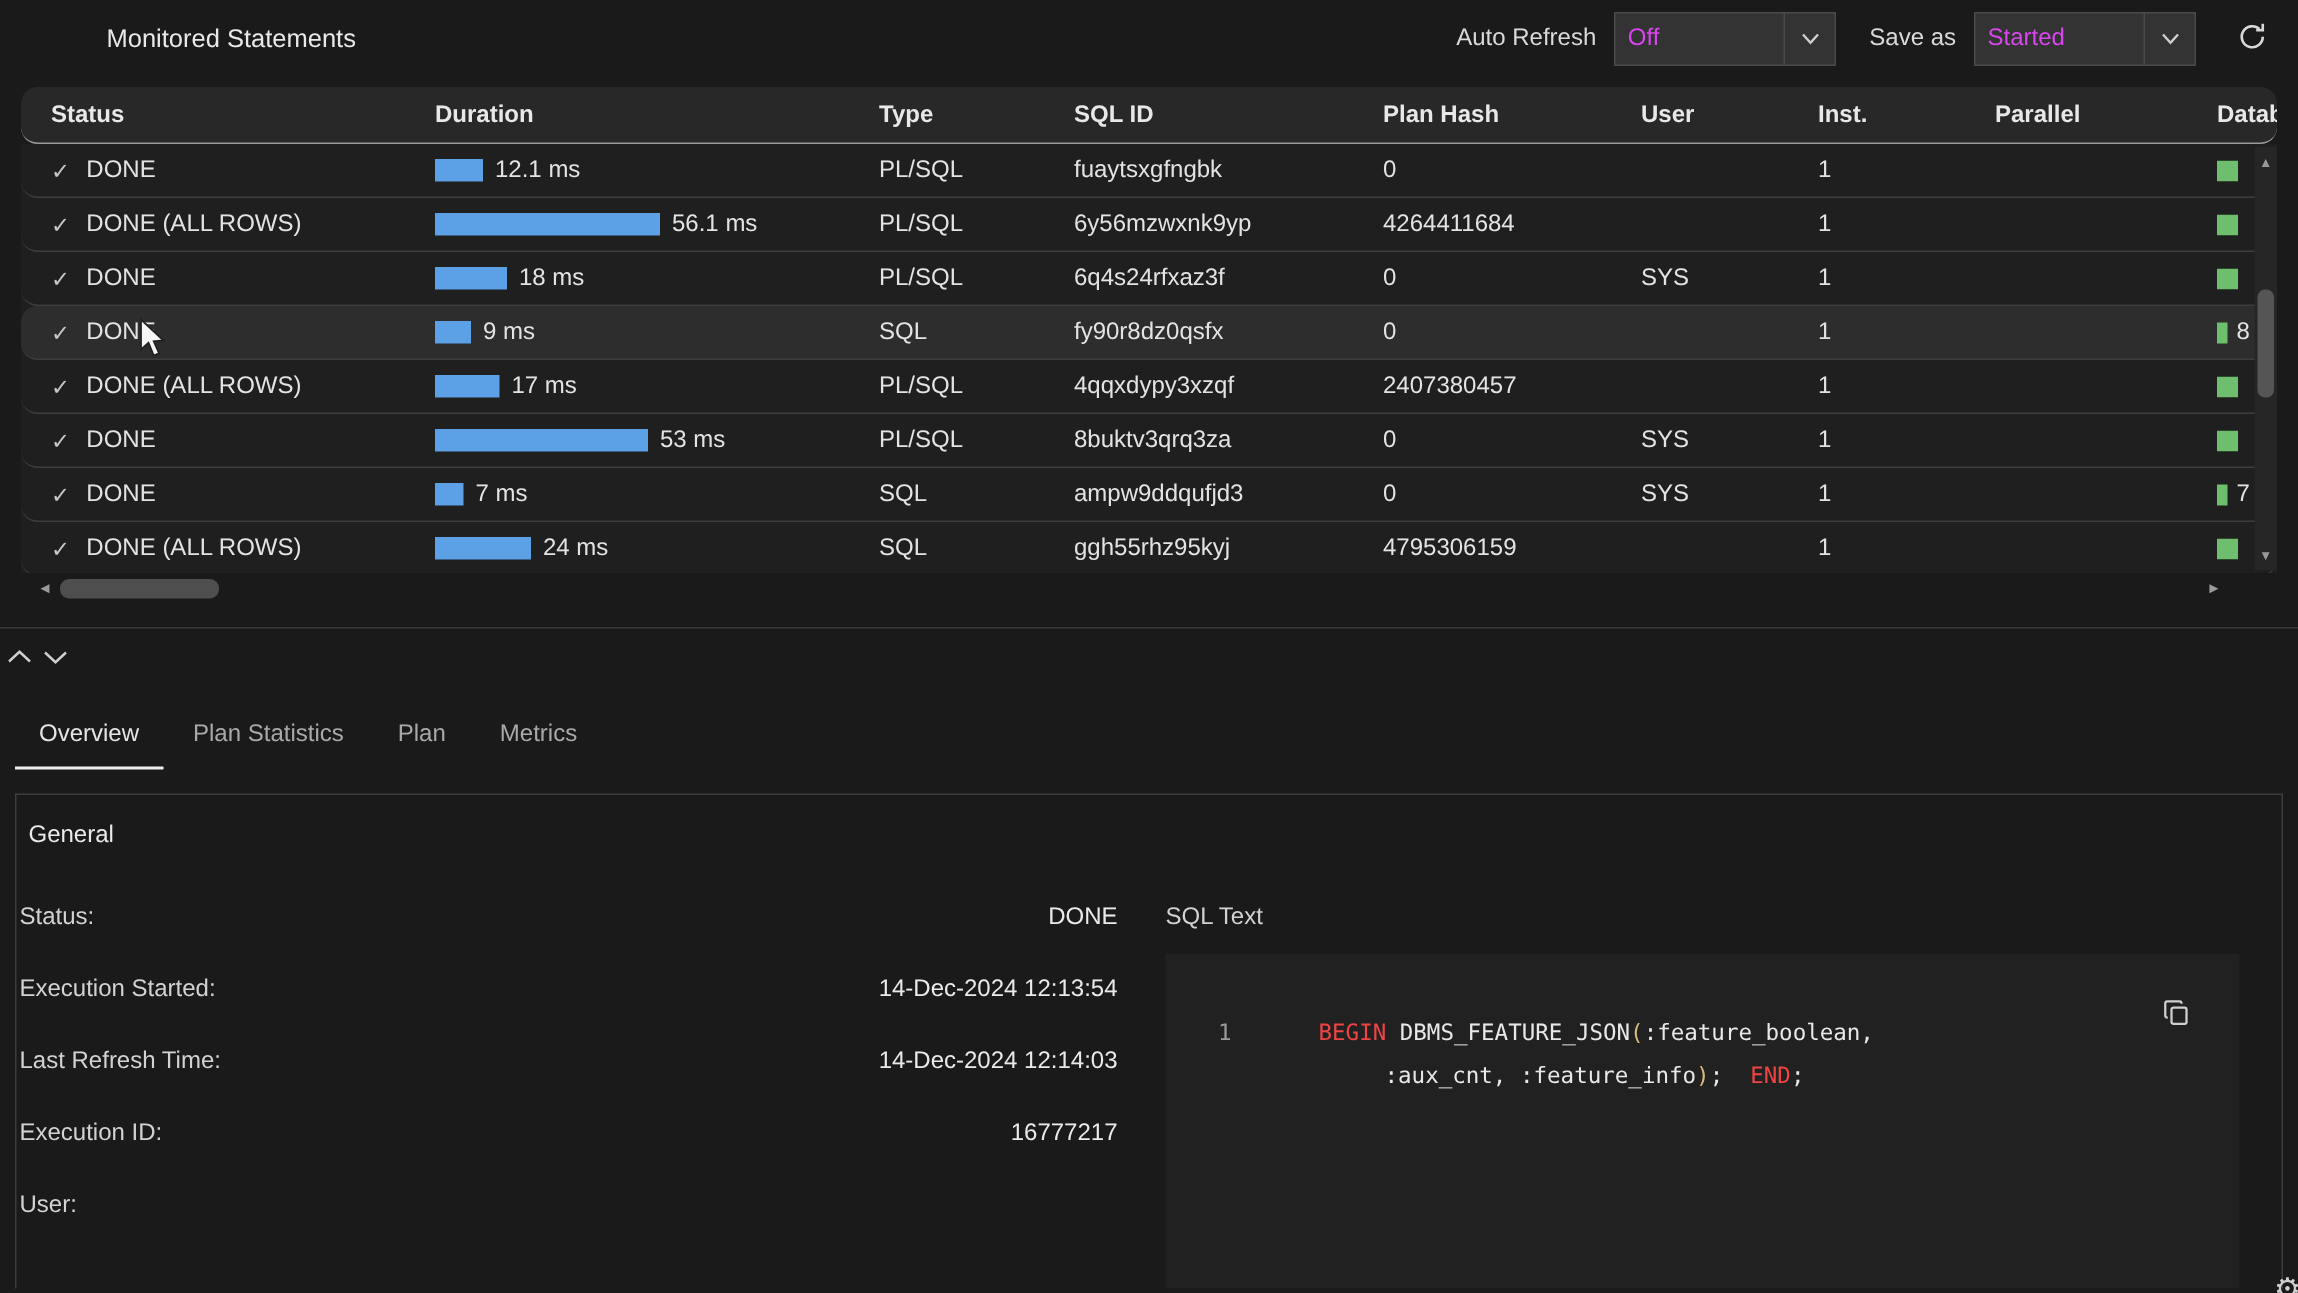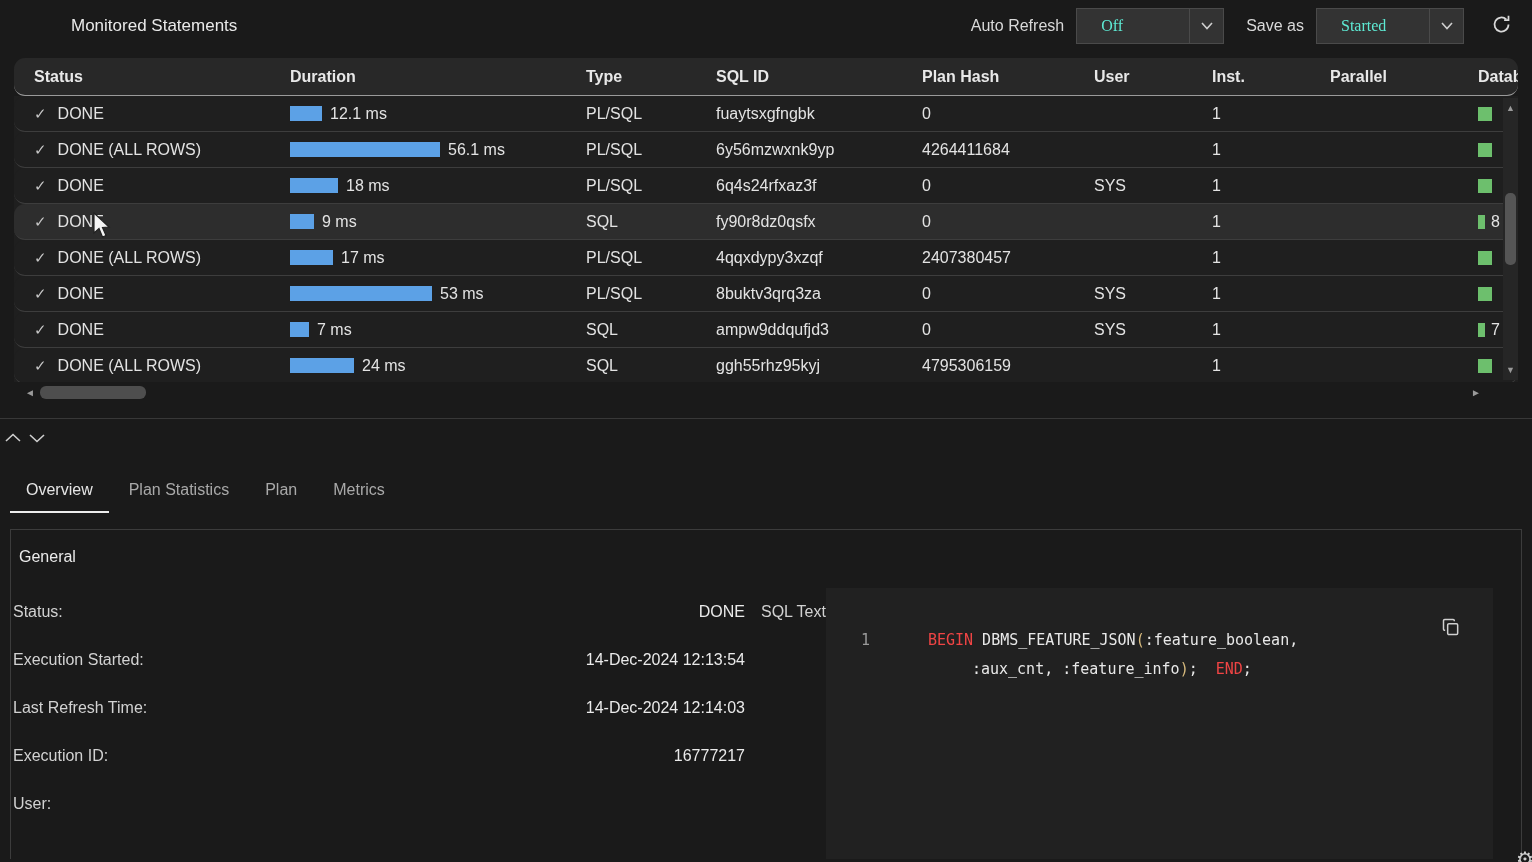--- a/index.html
+++ b/index.html
@@ -14,21 +14,21 @@
 
   
   .topbar { height:52px; display:flex; align-items:center; padding:0 14px 0 35px;margin-left:36px; }
   .topbar .title { font-size:17px; color:#e9e9e9; }
   .topbar .spacer { flex:1; }
   .ctrl-label { color:#d9d9d9; margin-right:12px; font-size:16px; }
   .select {
     width:148px; height:36px; background:#333333; border:1px solid #4a4a4a;
     display:flex; align-items:center; margin-right:22px; cursor:pointer;
   }
-  .select .sel-val { flex:1; padding-left:24px; color:#5eead4;font-family:Liberation Serif, serif; }
+  .select .sel-val { flex:1; padding-left:8px; color:#d946ef; }
   .select .sel-chev { width:34px; height:100%; display:flex; align-items:center; justify-content:center; border-left:1px solid #4a4a4a; color:#cfcfcf; }
   .refresh-btn { width:30px; height:30px; border:none; background:transparent; color:#d8d8d8; cursor:pointer; display:flex; align-items:center; justify-content:center; margin-right:2px; }
 
   
   .table-area { margin:6px 14px 0 14px; position:relative; }
   .grid-row { display:grid; grid-template-columns:256px 296px 130px 206px 172px 118px 118px 148px minmax(0,1fr); align-items:center;border-radius:11px; }
   .thead { height:38px; background:#282828; border-bottom:1px solid #9a9a9a; font-weight:bold; color:#e8e8e8; }
   .thead .hcell { padding-left:20px; white-space:nowrap; overflow:hidden; }
   .tbody { height:286px; overflow:hidden; background:#1f1f1f; }
   .trow { height:36px; border-bottom:1px solid #3d3d3d; background:#1f1f1f; cursor:pointer; }
@@ -59,21 +59,21 @@
   .tab.active { color:#e5e5e5; border-bottom:2px solid #ededed; }
 
   
   .panel { margin:16px 10px 0 10px; border:1px solid #3c3c3c; border-bottom:none; height:330px; padding:18px 14px 0 0; display:flex; flex-direction:column; }
   .panel-title { font-size:16px; color:#eaeaea; padding-left:8px; margin-bottom:22px; }
   .panel-body { display:flex; flex:1; min-height:0; }
   .fields { width:740px; flex:none; padding-left:2px; }
   .field-row { display:flex; align-items:center; height:48px; }
   .field-label { color:#d2d2d2; }
   .field-value { flex:1; text-align:right; color:#eaeaea; padding-right:6px; }
-  .sql-col { flex:1; margin-left:10px; display:flex; flex-direction:row; min-width:0; }
+  .sql-col { flex:1; margin-left:26px; display:flex; flex-direction:column; min-width:0; }
   .sql-label { color:#d2d2d2; height:48px; display:flex; align-items:center; }
   .code-box { background:#212121; flex:1; position:relative; padding-top:38px; font-family:"DejaVu Sans Mono", monospace; font-size:15px; margin-right:14px; }
   .code-line { display:flex; line-height:29px; }
   .gutter { width:70px; flex:none; text-align:right; padding-right:26px; color:#9a9a9a; }
   .segs { margin-left:32px; white-space:pre; }
   .code-line.indent1 .segs { margin-left:76px; }
   .tok-kw { color:#ef4444; }
   .tok-br { color:#d7ba7d; }
   .tok-pl { color:#e8e8e8; }
   .copy-btn { position:absolute; top:26px; right:28px; width:28px; height:28px; background:transparent; border:none; color:#d0d0d0; cursor:pointer; display:flex; align-items:center; justify-content:center; }

